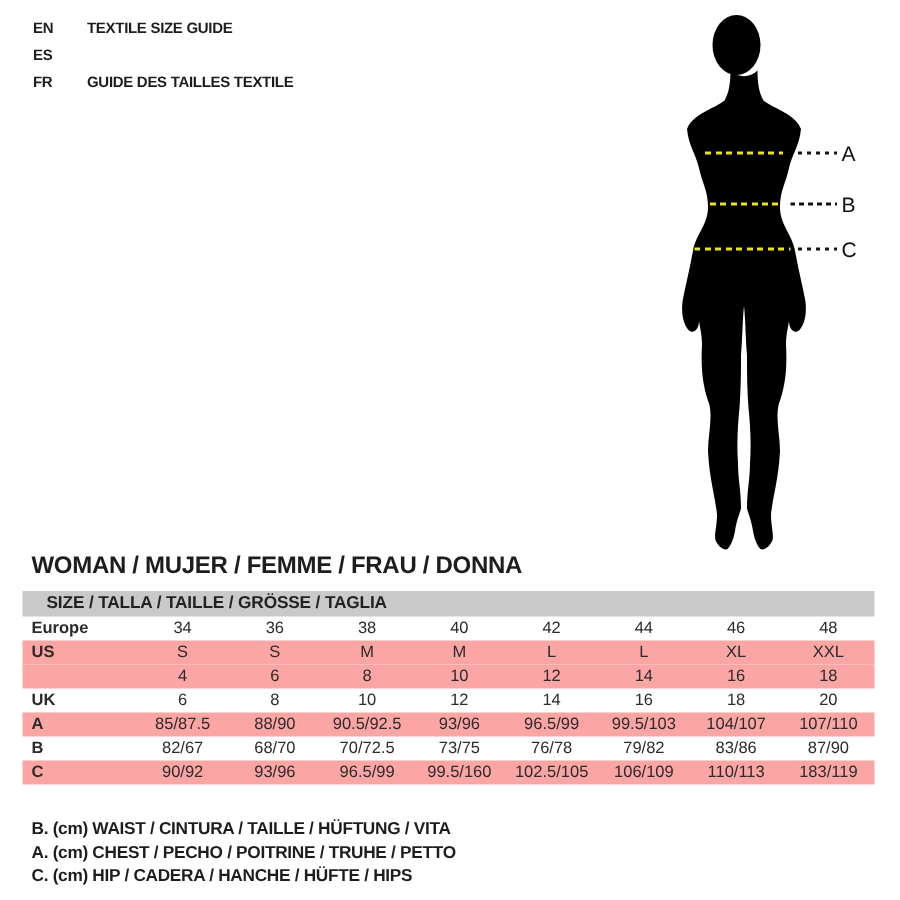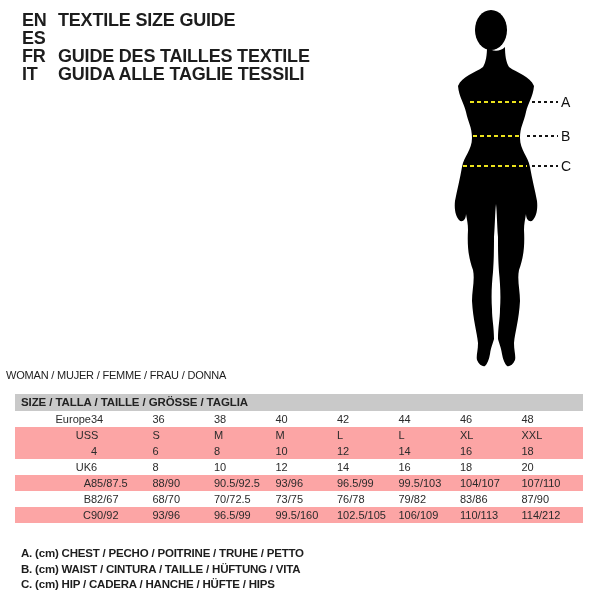--- a/index.html
+++ b/index.html
@@ -17,21 +17,21 @@
   
   .lang-list {
     position: absolute;
     left: 22px;
     top: 11px;
   }
   .lang-row {
     display: flex;
     height: 18px;
     line-height: 18px;
-    font-size: 18px;
+    font-size: 10px;
     font-weight: 700;
     letter-spacing: -0.2px;
     white-space: nowrap;
   }
   .lang-code { width: 36px; flex: 0 0 36px; }
 
   
   .figure-area { position: absolute; left: 0; top: 0; width: 600px; height: 380px; }
   .silhouette-svg { position: absolute; left: 448px; top: 9px; width: 100px; height: 360px; }
   .dash { position: absolute; height: 2px; }
@@ -45,51 +45,51 @@
     line-height: 17px;
     font-size: 14px;
     font-weight: 400;
     color: #111;
     text-align: left;
   }
 
   
   .section-title {
     position: absolute;
-    left: 6px;
+    left: 21px;
     top: 369px;
-    font-size: 11px;
-    font-weight: 400;
+    font-size: 16px;
+    font-weight: 700;
     letter-spacing: -0.2px;
     white-space: nowrap;
   }
 
   
   .size-table { position: absolute; left: 15px; top: 394px; width: 568px; }
   .table-header {
     height: 17px;
     line-height: 17px;
     background: #c9c9c9;
     font-size: 11.5px;
     font-weight: 600;
-    padding-left: 6px;
+    padding-left: 16px;
     letter-spacing: -0.1px;
     color: #222;
   }
   .t-row {
     display: grid;
     grid-template-columns: 76px repeat(8, 1fr);
     height: 16px;
     line-height: 16px;
     font-size: 11px;
     color: #2b2b2b;
   }
   .t-row.shaded { background: #fca5a5; }
-  .t-row .t-label { padding-left: 6px; text-align: right; }
-  .t-row .t-cell { text-align: left; }
+  .t-row .t-label { padding-left: 6px; text-align: left; font-weight: bold; }
+  .t-row .t-cell { text-align: center; }
 
   
   .legend { position: absolute; left: 21px; top: 546px; }
   .legend-line {
     height: 15.5px;
     line-height: 15.5px;
     font-size: 11.5px;
     font-weight: 700;
     letter-spacing: -0.2px;
     white-space: nowrap;
@@ -104,24 +104,20 @@
       <div class="lang-row">
         <span class="lang-code">EN</span>
         <span class="lang-text">TEXTILE SIZE GUIDE</span>
       </div>
       <div class="lang-row">
         <span class="lang-code">ES</span>
       </div>
       <div class="lang-row">
         <span class="lang-code">FR</span>
         <span class="lang-text">GUIDE DES TAILLES TEXTILE</span>
-      </div>
-      <div class="lang-row">
-        <span class="lang-code">IT</span>
-        <span class="lang-text">GUIDA ALLE TAGLIE TESSILI</span>
       </div>
     </div>
 
   <div class="figure-area">
     <svg class="silhouette-svg" viewBox="0 0 100 360" aria-hidden="true">
       <ellipse cx="43" cy="21" rx="16" ry="20" fill="#000"></ellipse>
       <path fill="#000" d="
         M 39 38
         C 39 46 38 53 35 58
         C 27 64 14 67 10 77
@@ -252,24 +248,24 @@
         </div>
         <div class="t-row shaded">
           <span class="t-label">C</span>
           <span class="t-cell">90/92</span>
           <span class="t-cell">93/96</span>
           <span class="t-cell">96.5/99</span>
           <span class="t-cell">99.5/160</span>
           <span class="t-cell">102.5/105</span>
           <span class="t-cell">106/109</span>
           <span class="t-cell">110/113</span>
-          <span class="t-cell">114/212</span>
+          <span class="t-cell">183/119</span>
         </div>
       </div>
   </div>
 
   <div class="legend">
+      <div class="legend-line">B. (cm) WAIST / CINTURA / TAILLE / HÜFTUNG / VITA</div>
       <div class="legend-line">A. (cm) CHEST / PECHO / POITRINE / TRUHE / PETTO</div>
-      <div class="legend-line">B. (cm) WAIST / CINTURA / TAILLE / HÜFTUNG / VITA</div>
       <div class="legend-line">C. (cm) HIP / CADERA / HANCHE / HÜFTE / HIPS</div>
     </div>
 
 </div>
 
 </body></html>

